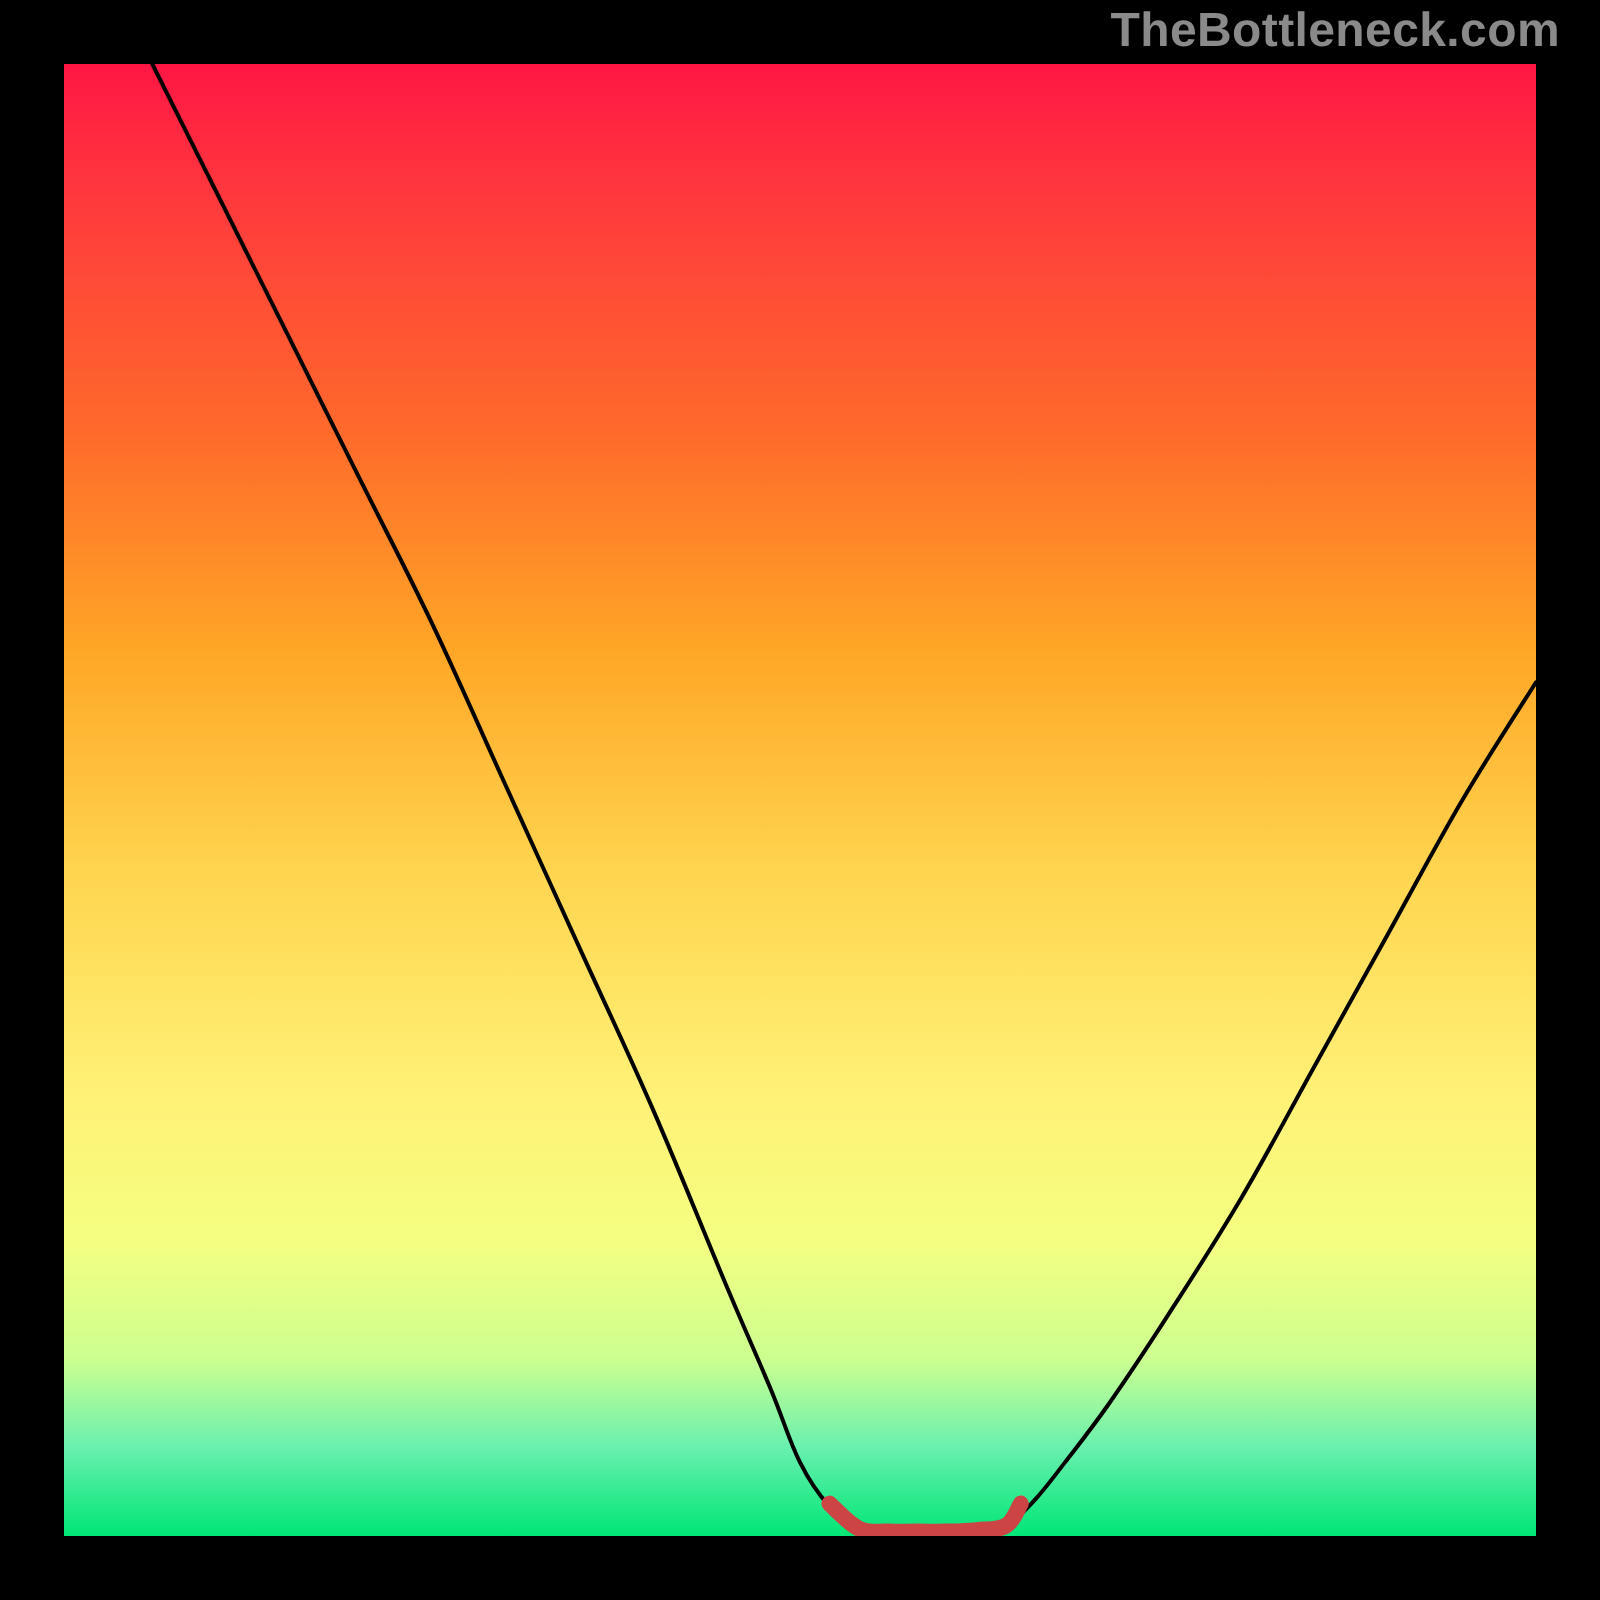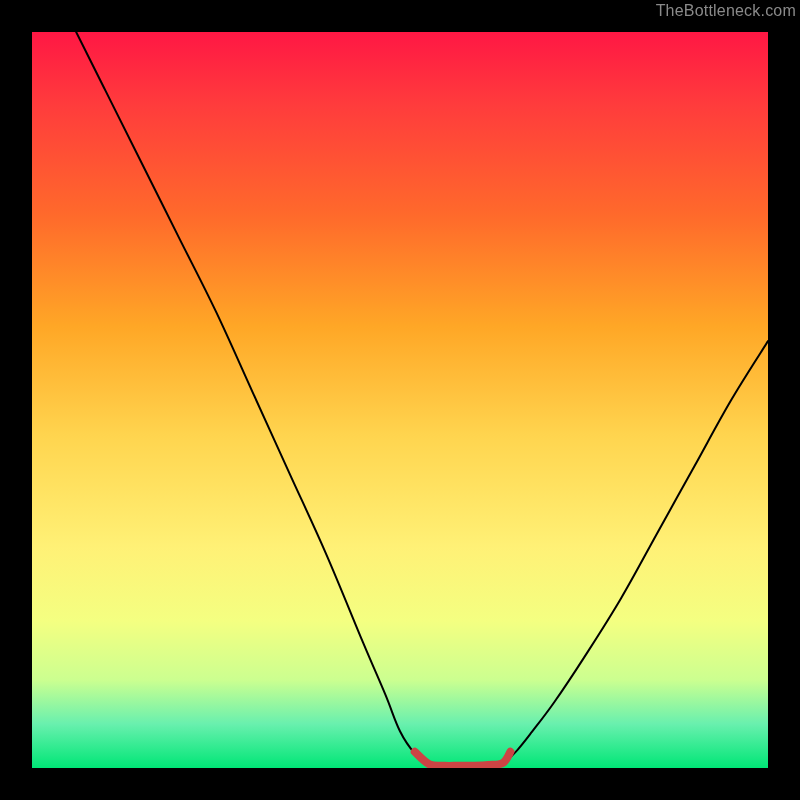--- a/index.html
+++ b/index.html
@@ -35,24 +35,24 @@
   .plot-area svg {
     position: absolute;
     left: 0;
     top: 0;
     width: 100%;
     height: 100%;
   }
   .watermark {
     position: absolute;
     top: 2px;
-    right: 4px;
+    right: 20px;
     font-family: Arial, Helvetica, sans-serif;
-    font-size: 16px;
-    font-weight: 400;
+    font-size: 24px;
+    font-weight: 700;
     color: #8a8a8a;
     letter-spacing: 0.2px;
     user-select: none;
   }
 </style>
 </head>
 <body>
 
 <div class="frame">
 

